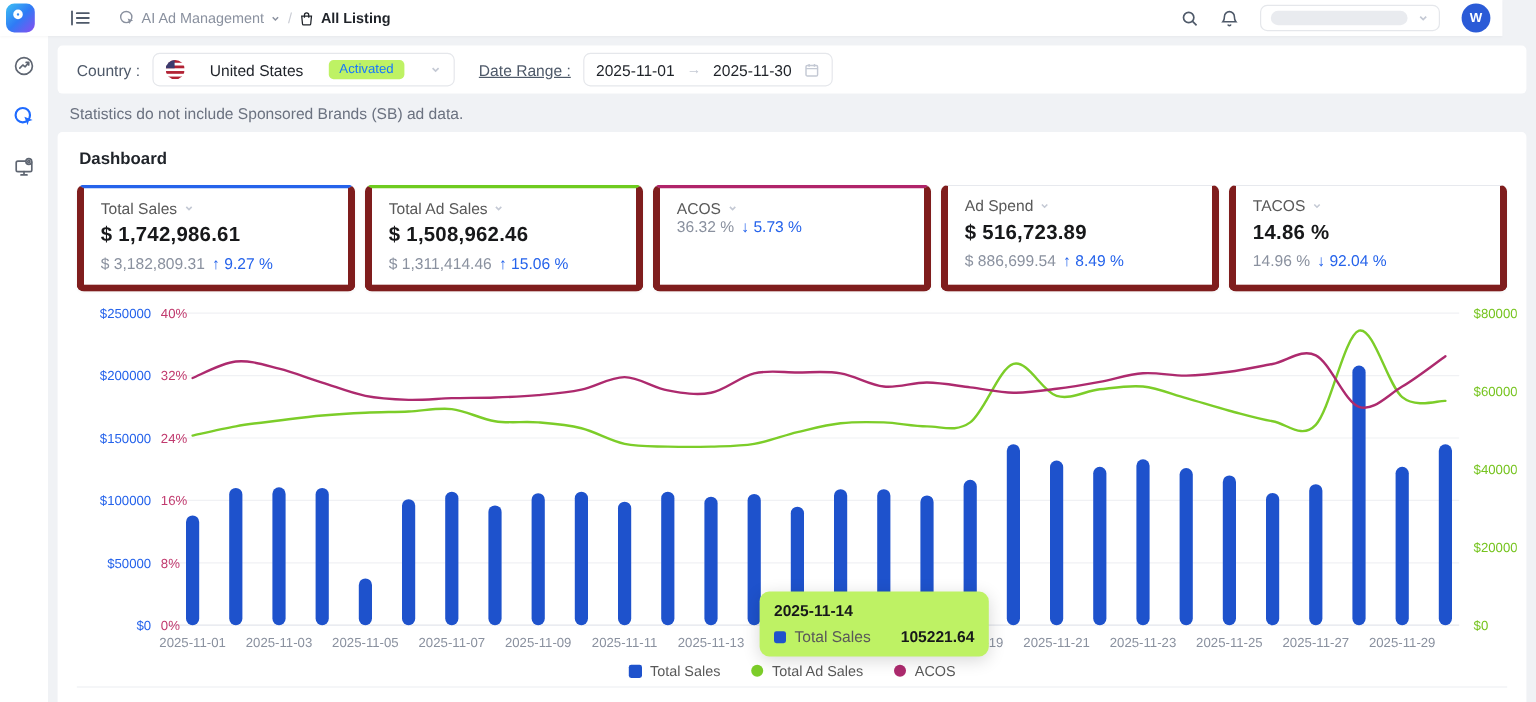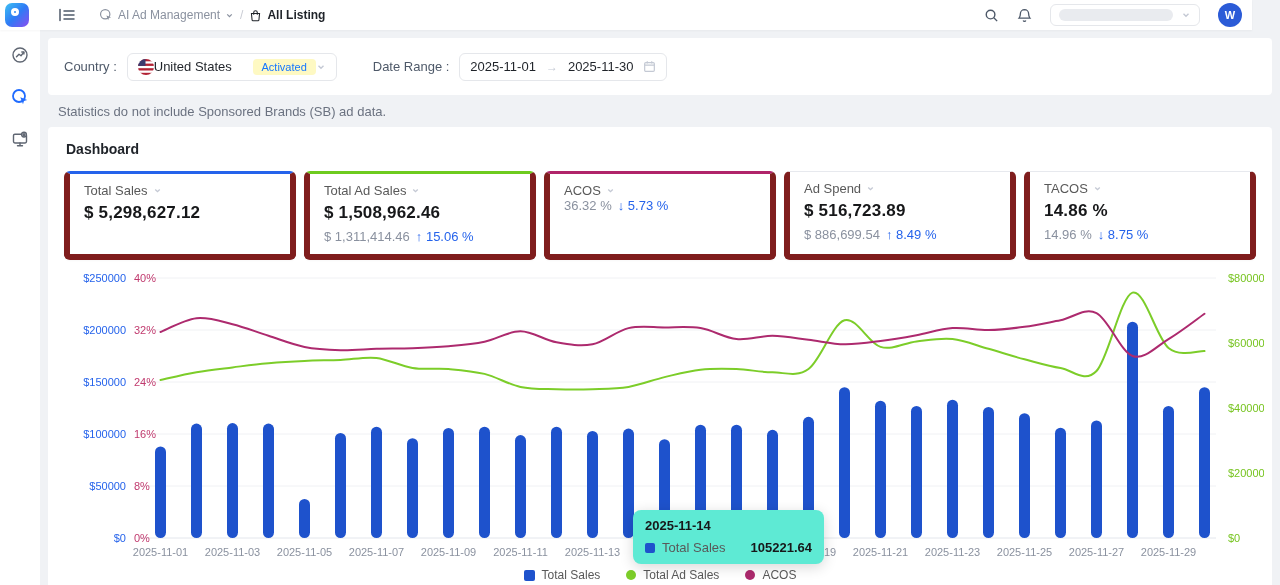--- a/index.html
+++ b/index.html
@@ -27,29 +27,29 @@
     font-size:11px; font-weight:700; display:flex; align-items:center; justify-content:center; }
 
   
   .sidebar { position:fixed; top:30px; left:0; width:40px; bottom:0; background:#fff;
     display:flex; flex-direction:column; align-items:center; padding-top:12px; gap:16px; z-index:10; }
   .side-item { width:26px; height:26px; display:flex; align-items:center; justify-content:center;
     border-radius:4px; cursor:pointer; }
 
   
   .main { position:absolute; top:30px; left:40px; width:1240px; bottom:0; padding:8px 8px 0 8px; }
-  .filter-card { background:#fff; border-radius:4px; height:57px; display:flex;
+  .filter-card { background:#fff; border-radius:4px; height:40px; display:flex;
     align-items:center; padding:0 16px; gap:10px; }
   .filter-label { font-size:13px; color:#4e5969; }
-  .country-select { display:flex; align-items:center; gap:0; border:1px solid #e5e7eb;
+  .country-select { display:flex; align-items:center; gap:21px; border:1px solid #e5e7eb;
     border-radius:6px; height:28px; padding:0 10px; min-width:210px; cursor:pointer; background:#fff; }
   .flag { width:16px; height:16px; border-radius:50%; overflow:hidden; display:inline-flex;
     align-items:center; justify-content:center; flex:0 0 auto; }
   .country-name { font-size:13px; color:#1f2329; flex:1; }
-  .badge { background:#fef9c3; color:#1677ff; font-size:11px; padding:2px 9px; border-radius:4px; }
+  .badge { background:#bef264; color:#1677ff; font-size:11px; padding:2px 9px; border-radius:4px; }
   .date-range { display:flex; align-items:center; gap:10px; border:1px solid #e5e7eb;
     border-radius:6px; height:28px; padding:0 10px; cursor:pointer; background:#fff; }
   .date-val { font-size:13px; color:#1f2329; }
   .date-arrow { color:#c4c9d4; font-size:12px; }
 
   .notice { font-size:13px; color:#6b7280; padding:9px 10px 8px 10px; }
 
   .dash-card { background:#fff; border-radius:4px; padding:12px 16px 0 16px; }
   .dash-title { font-size:14px; font-weight:700; color:#1f2329; margin:2px 0 14px 2px; }
 
@@ -64,21 +64,21 @@
   .stat-delta { color:#2563eb; }
 
   
   .chart-wrap { position:relative; margin-top:6px; }
   .legend-row { display:flex; justify-content:center; align-items:center; gap:26px; height:18px; }
   .legend-item { display:flex; align-items:center; gap:7px; font-size:12px; color:#595959; cursor:pointer; }
   .lg-marker { display:inline-block; }
   .lg-square { width:11px; height:11px; border-radius:2px; }
   .lg-circle { width:10px; height:10px; border-radius:50%; }
 
-  .tooltip { position:absolute; left:569px; top:244px; min-width:138px; background:#5eead4;
+  .tooltip { position:absolute; left:569px; top:244px; min-width:138px; background:#bef264;
     border-radius:8px; box-shadow:0 3px 14px rgba(0,0,0,.16); padding:8px 12px 9px 12px; z-index:5;
     pointer-events:none; }
   .tt-date { font-size:13px; font-weight:700; color:#17181a; margin-bottom:7px; }
   .tt-row { display:flex; align-items:center; gap:7px; font-size:13px; color:#595959; }
   .tt-marker { width:10px; height:10px; border-radius:2px; flex:0 0 auto; }
   .tt-value { margin-left:auto; padding-left:18px; font-weight:700; color:#17181a; }
 
   .footnote { border-top:1px solid #eef0f3; margin-top:4px; padding:10px 2px 12px 2px;
     font-size:13px; color:#6b7280; }
 
@@ -182,21 +182,21 @@
             </g>
           <rect width="7.5" height="6.9" fill="#3c3b6e"></rect>
           </svg>
       </span>
       <span class="country-name">United States</span>
       <span class="badge">Activated</span>
       <svg width="10" height="10" viewBox="0 0 10 10" fill="none" stroke="#c4c9d4" stroke-width="1.4">
           <path d="M2.5 3.8 L5 6.3 L7.5 3.8"></path>
         </svg>
     </div>
-    <span class="filter-label" style="margin-left:26px;">Date Range :</span>
+    <span class="filter-label" style="margin-left:10px;text-decoration:underline;">Date Range :</span>
     <div class="date-range">
       <span class="date-val">2025-11-01</span>
       <span class="date-arrow">→</span>
       <span class="date-val">2025-11-30</span>
       <svg width="13" height="13" viewBox="0 0 14 14" fill="none" stroke="#c4c9d4" stroke-width="1.3">
           <rect x="1.8" y="2.8" width="10.4" height="9.4" rx="1.2"></rect>
           <path d="M1.8 5.6 h10.4 M4.6 1.4 v2.4 M9.4 1.4 v2.4"></path>
         </svg>
     </div>
   </div>
@@ -207,21 +207,25 @@
     <div class="dash-title">Dashboard</div>
 
     <div class="stat-cards" id="stat-cards">
         <div class="stat-card" style="border-top: 3px solid rgb(37, 99, 235);">
           <div class="stat-label-row">
             <span class="stat-label">Total Sales</span>
             <svg width="9" height="9" viewBox="0 0 10 10" fill="none" stroke="#c4c9d4" stroke-width="1.5">
               <path d="M2.5 3.8 L5 6.3 L7.5 3.8"></path>
             </svg>
           </div>
-          <div class="stat-value">$ 5,298,627.12</div>
+          <div class="stat-value">$ 1,742,986.61</div>
+          <div class="stat-sub">
+            <span>$ 3,182,809.31</span>
+            <span class="stat-delta">↑ 9.27 %</span>
+          </div>
         </div>
         <div class="stat-card" style="border-top: 3px solid rgb(110, 203, 31);">
           <div class="stat-label-row">
             <span class="stat-label">Total Ad Sales</span>
             <svg width="9" height="9" viewBox="0 0 10 10" fill="none" stroke="#c4c9d4" stroke-width="1.5">
               <path d="M2.5 3.8 L5 6.3 L7.5 3.8"></path>
             </svg>
           </div>
           <div class="stat-value">$ 1,508,962.46</div>
           <div class="stat-sub">
@@ -257,21 +261,21 @@
         <div class="stat-card">
           <div class="stat-label-row">
             <span class="stat-label">TACOS</span>
             <svg width="9" height="9" viewBox="0 0 10 10" fill="none" stroke="#c4c9d4" stroke-width="1.5">
               <path d="M2.5 3.8 L5 6.3 L7.5 3.8"></path>
             </svg>
           </div>
           <div class="stat-value">14.86 %</div>
           <div class="stat-sub">
             <span>14.96 %</span>
-            <span class="stat-delta">↓ 8.75 %</span>
+            <span class="stat-delta">↓ 92.04 %</span>
           </div>
         </div>
       </div>
 
     <div class="chart-wrap" id="chart-wrap">
       <svg id="chart-svg" width="1200" height="296">
           <line x1="76" y1="272" x2="1152" y2="272" stroke="#e3e6ec" stroke-width="1"></line>
           <line x1="76" y1="220" x2="1152" y2="220" stroke="#f0f1f4" stroke-width="1"></line>
           <line x1="76" y1="168" x2="1152" y2="168" stroke="#f0f1f4" stroke-width="1"></line>
           <line x1="76" y1="116" x2="1152" y2="116" stroke="#f0f1f4" stroke-width="1"></line>

